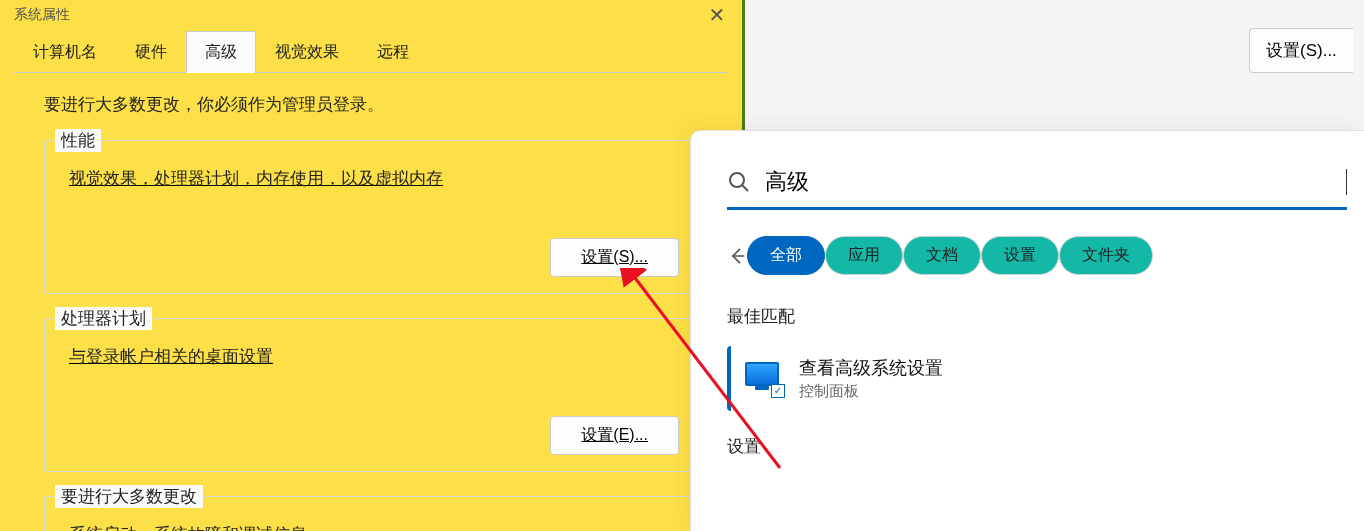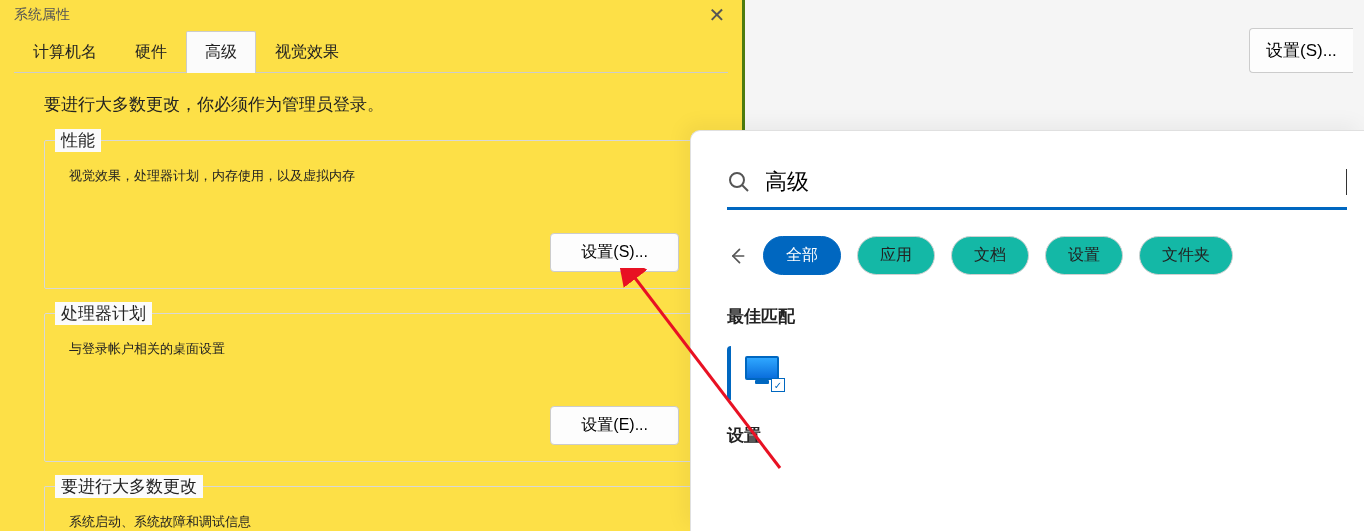--- a/index.html
+++ b/index.html
@@ -70,32 +70,33 @@
       color: #222;
       margin-bottom: 24px;
     }
 
     .groupbox {
       border: 1px solid #d8d8d8;
       border-radius: 2px;
       padding: 26px 18px 16px 18px;
       margin-bottom: 24px;
       position: relative;
+      text-decoration: underline;
     }
     .groupbox .legend {
       position: absolute;
       top: -12px;
       left: 10px;
       background: #fbfbfb;
       padding: 0 6px;
       font-size: 17px;
       color: #222;
     }
     .groupbox .desc {
-      font-size: 13px;
+      font-size: 17px;
       color: #222;
       margin-bottom: 48px;
       padding-left: 6px;
     }
     .groupbox .btn-row {
       display: flex;
       justify-content: flex-end;
     }
     .win-btn {
       border: 1px solid #ccc;
@@ -178,21 +179,20 @@
       border-right: 1.5px solid #333;
       animation: blink 1s step-end infinite;
       height: 26px;
       margin-left: -2px;
     }
     @keyframes blink { 50% { opacity: 0; } }
 
     .filter-row {
       display: flex;
       align-items: center;
-      gap: 16px;
       margin-bottom: 30px;
       white-space: nowrap;
     }
     .back-arrow {
       width: 20px; height: 20px;
       color: #555;
       cursor: pointer;
     }
     .pill {
       border: 1px solid #d0d0d0;
@@ -204,21 +204,21 @@
       color: #222;
     }
     .pill.active {
       background: #0067c0;
       border-color: #0067c0;
       color: #fff;
     }
 
     .section-title {
       font-size: 17px;
-      font-weight: 700;
+      font-weight: 400;
       margin-bottom: 18px;
       color: #222;
     }
     .result-card {
       display: flex;
       align-items: center;
       border-left: 4px solid #0067c0;
       padding: 10px 14px;
       border-radius: 4px;
       background: #fff;
@@ -271,20 +271,21 @@
   <div class="sysprops-titlebar">
     <span>系统属性</span>
     <span class="sysprops-closebtn">✕</span>
   </div>
 
   <div class="tabs">
     <div class="tab">计算机名</div>
     <div class="tab">硬件</div>
     <div class="tab active">高级</div>
     <div class="tab">视觉效果</div>
+    <div class="tab">远程</div>
   </div>
 
   <div class="tabcontent">
     <div class="note">要进行大多数更改，你必须作为管理员登录。</div>
 
     <div class="groupbox">
       <div class="legend">性能</div>
       <div class="desc">视觉效果，处理器计划，内存使用，以及虚拟内存</div>
       <div class="btn-row">
         <button class="win-btn">设置(S)...</button>
@@ -342,17 +343,21 @@
     <div class="pill">文件夹</div>
   </div>
 
   <div class="section-title">最佳匹配</div>
 
   <div class="result-card">
     <div class="result-icon">
       <div class="monitor"></div>
       <div class="check">✓</div>
     </div>
+    <div class="result-text">
+      <div class="title">查看高级系统设置</div>
+      <div class="sub">控制面板</div>
+    </div>
   </div>
 
   <div class="section-title secondary">设置</div>
 
 </div>
 
 </body></html>

